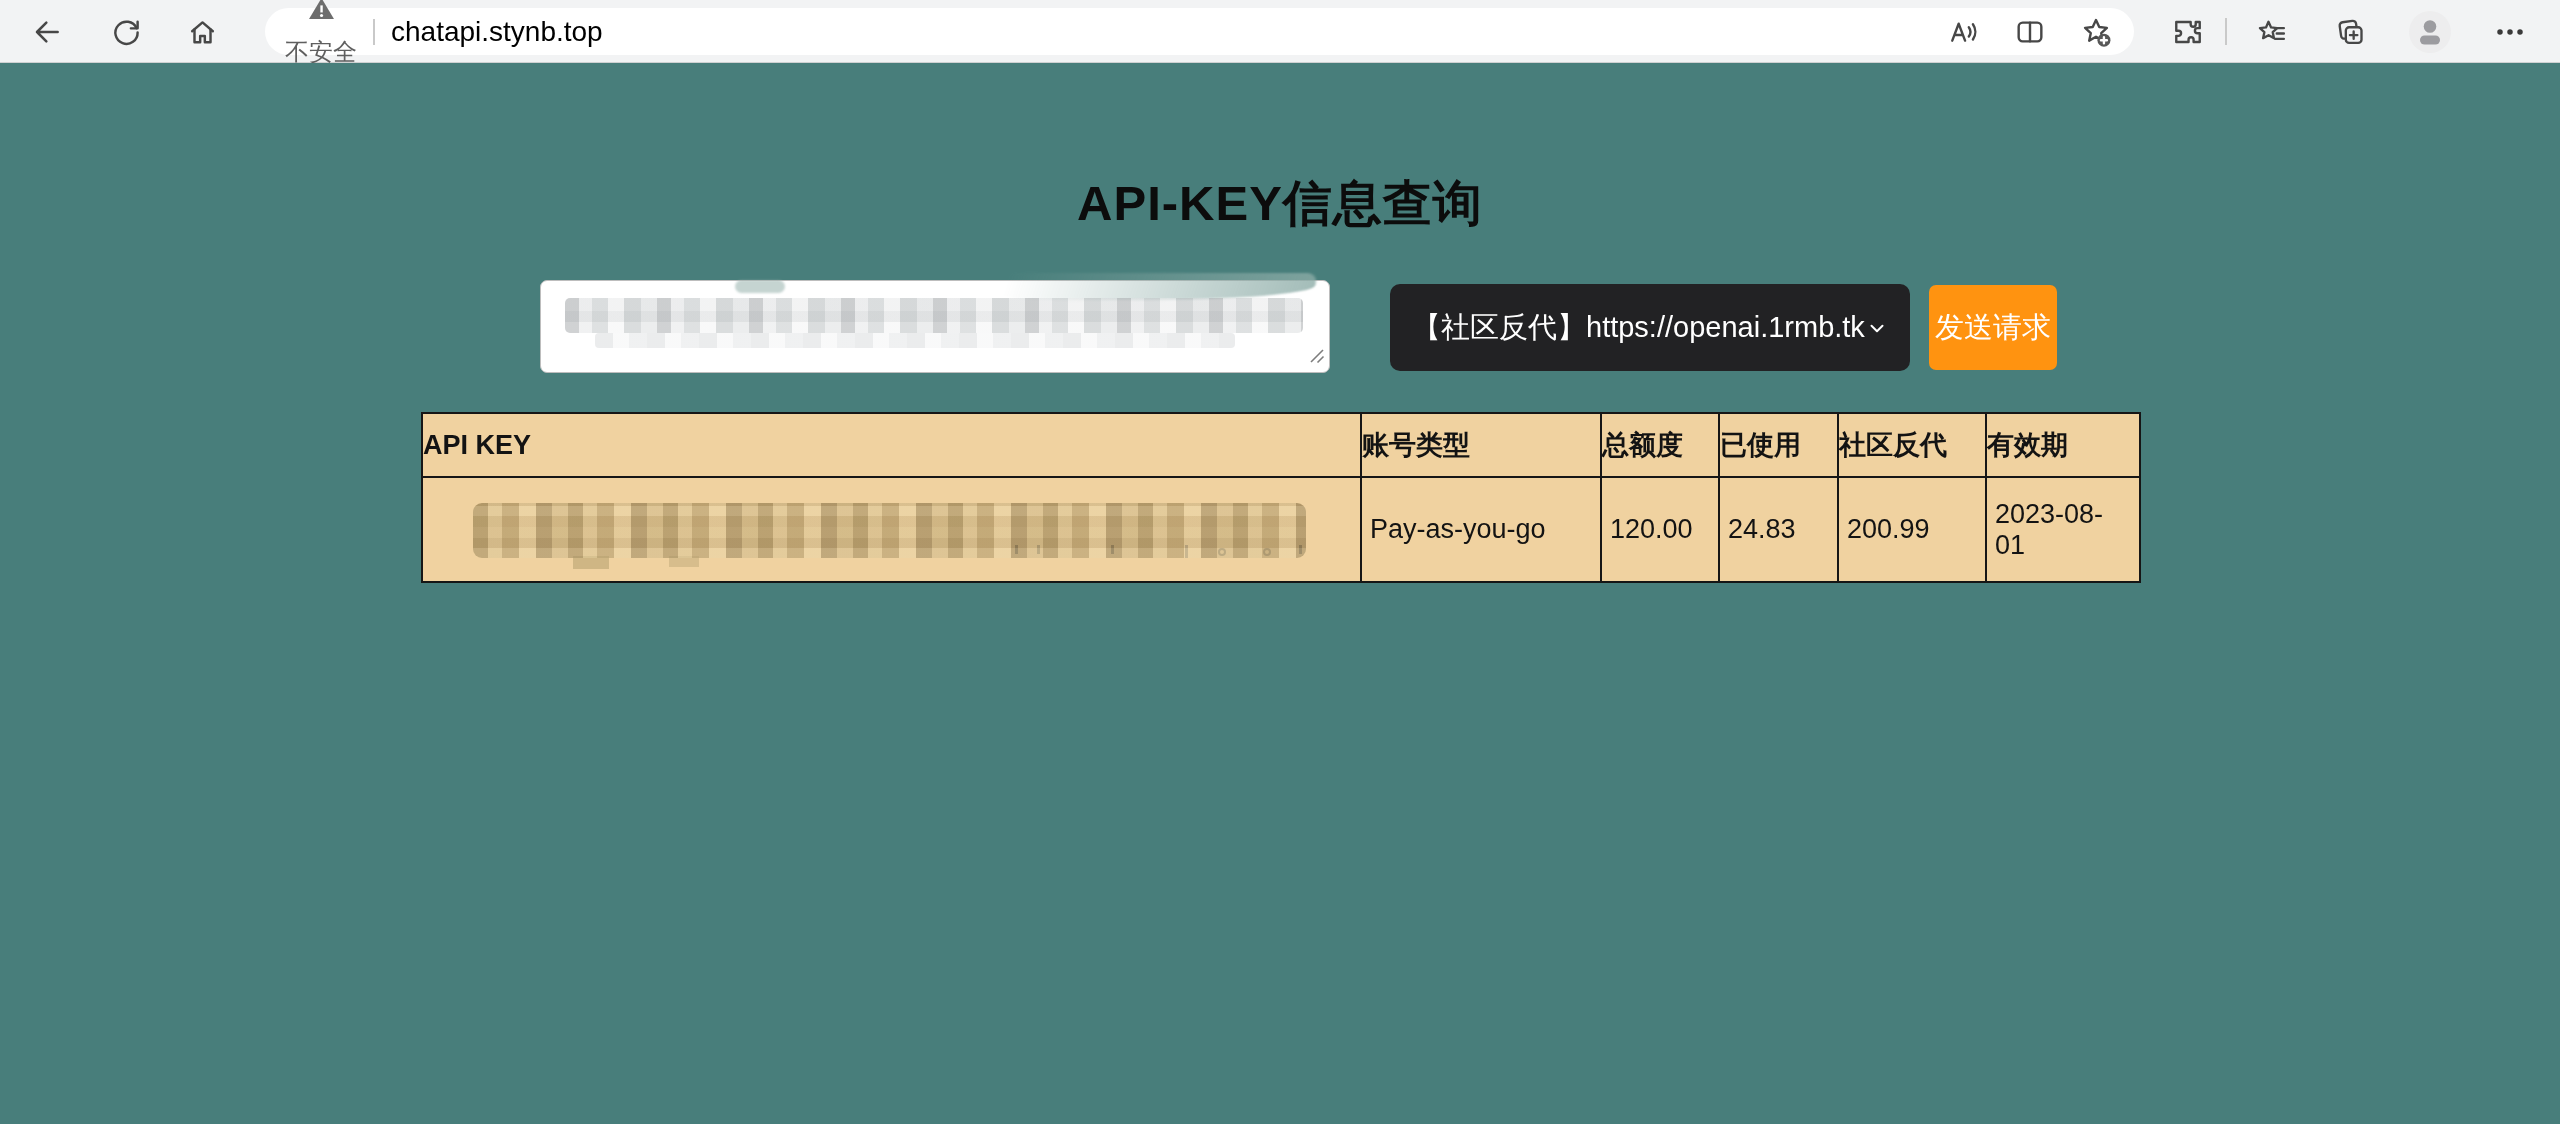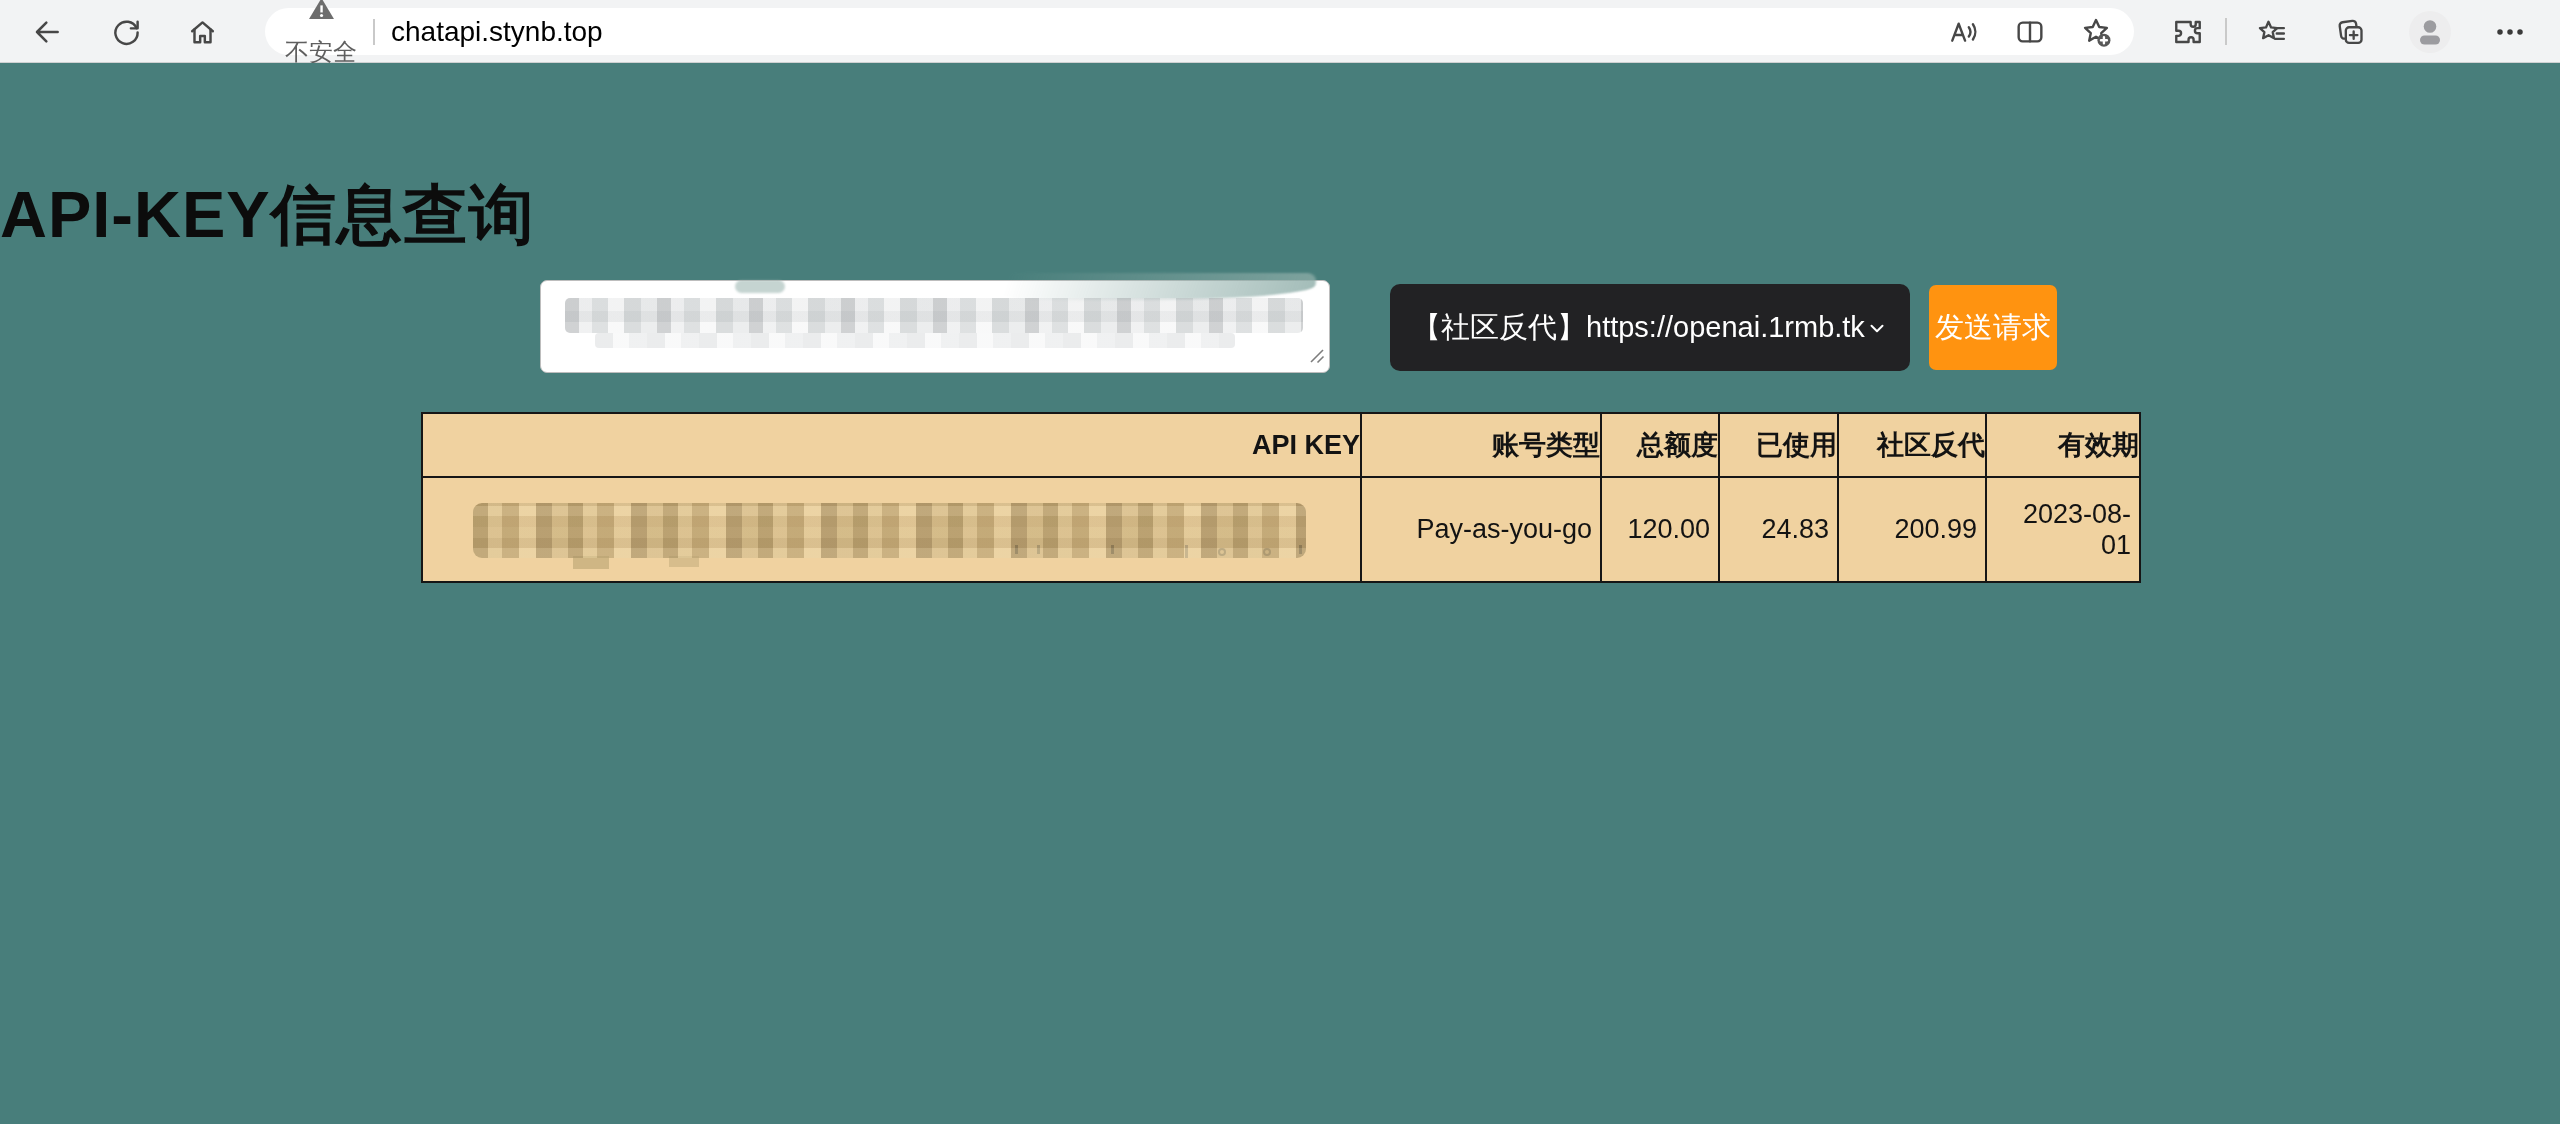--- a/index.html
+++ b/index.html
@@ -18,22 +18,22 @@
   .sec-label { font-size:24px; color:#5f5f5f; }
   .addr-sep { width:2px; height:26px; background:#c9c9c9; margin:0 16px; }
   .url-text { font-size:28px; color:#000000; }
   .addr-right { margin-left:auto; display:flex; align-items:center; gap:26px; }
   .pill-ic { width:40px; height:40px; display:flex; align-items:center; justify-content:center;
              border-radius:6px; cursor:pointer; }
   .tb-sep { position:absolute; left:2225px; top:18px; width:2px; height:27px; background:#c9c9c9; }
 
   
   .page { position:relative; width:2560px; height:1061px; background:#487e7b; }
-  .page-title { position:absolute; left:0; top:108px; width:2560px; text-align:left;
-                font-size:65px; font-weight:bold; color:#0c0c0c; letter-spacing:1px; }
+  .page-title { position:absolute; left:0; top:108px; width:2560px; text-align:center;
+                font-size:49px; font-weight:bold; color:#0c0c0c; letter-spacing:1px; }
 
   .key-input-wrap { position:absolute; left:540px; top:217px; width:790px; height:93px; }
   .key-input { width:790px; height:93px; border:1px solid #bdbdbd; border-radius:7px; background:#ffffff;
                resize:none; outline:none; font-size:26px; padding:14px 18px; color:#222;
                font-family:"Liberation Sans", sans-serif; }
   .ta-mosaic { position:absolute; left:25px; top:18px; width:738px; height:35px; border-radius:5px;
     background:
       repeating-linear-gradient(90deg, rgba(151,155,158,.45) 0 14px, rgba(214,216,218,.35) 14px 27px,
         rgba(178,184,186,.42) 27px 43px, rgba(232,233,234,.30) 43px 59px,
         rgba(163,170,172,.40) 59px 76px, rgba(200,204,206,.34) 76px 92px),
@@ -55,21 +55,21 @@
   .endpoint-select .val { color:#ffffff; font-size:29px; white-space:nowrap; }
   .endpoint-select .chev { margin-left:auto; display:flex; }
 
   .send-btn { position:absolute; left:1893px; top:222px; width:128px; height:85px;
     background:#ff9310; border:none; border-radius:7px; color:#ffffff; font-size:29px;
     cursor:pointer; font-family:"Liberation Sans", sans-serif;margin-left:36px; }
 
   
   .result-table { position:absolute; left:421px; top:349px; width:1718px; border-collapse:collapse;
     table-layout:fixed; background:#f0d2a0; }
-  .result-table th, .result-table td { border:2px solid #161616; text-align:right;
+  .result-table th, .result-table td { border:2px solid #161616; text-align:left;
     vertical-align:middle; color:#131313; }
   .result-table th { height:64px; font-size:27px; font-weight:bold; }
   .result-table td { height:105px; font-size:27px; font-weight:normal; padding:0 8px; }
   .c0{width:939px;} .c1{width:240px;} .c2{width:118px;} .c3{width:119px;} .c4{width:148px;} .c5{width:154px;}
   .key-cell { position:relative; }
   .row-mosaic { position:absolute; left:50px; top:25px; width:833px; height:55px; border-radius:9px; z-index:2;
     background:
       repeating-linear-gradient(90deg, rgba(130,108,62,.42) 0 15px, rgba(208,186,137,.40) 15px 29px,
         rgba(158,133,84,.45) 29px 46px, rgba(228,206,158,.35) 46px 63px,
         rgba(120,99,58,.40) 63px 79px, rgba(190,168,118,.38) 79px 95px),

